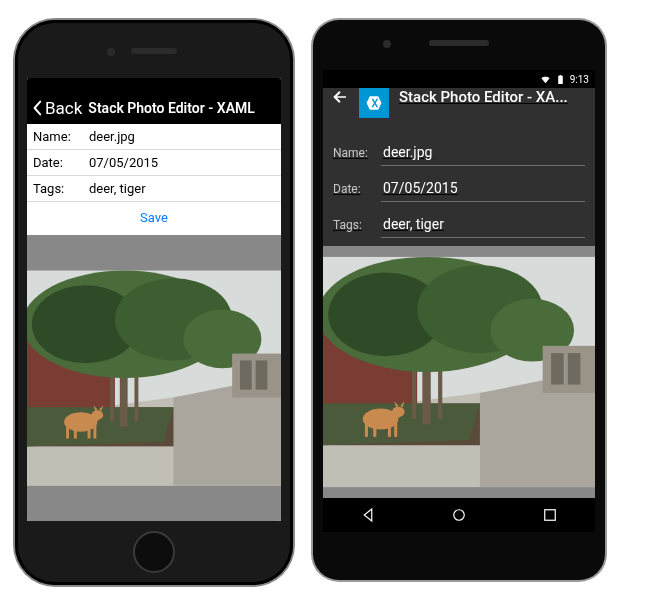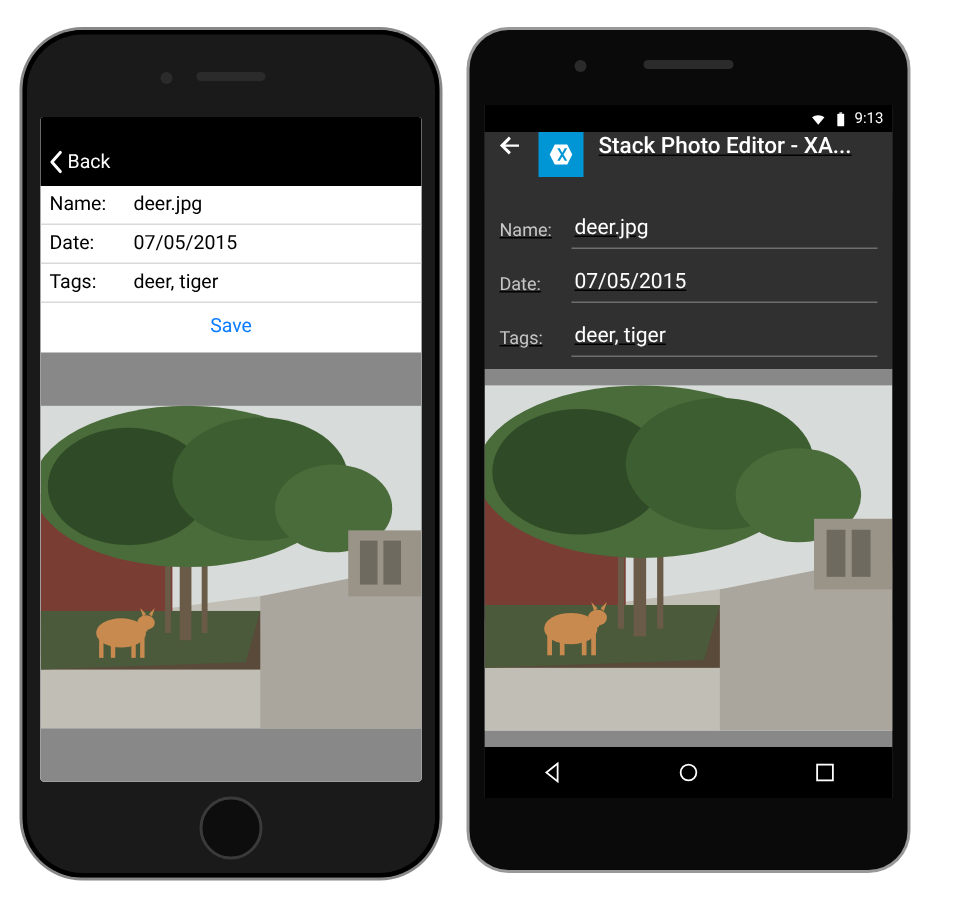--- a/index.html
+++ b/index.html
@@ -63,21 +63,21 @@
     height: 32px;
     background: #000;
     color: #fff;
     display: flex; align-items: center;
     padding: 0 4px;
     font-size: 14px;
   }
   .ios-nav .back {
     display: flex; align-items: center;
     gap: 2px;
-    font-size: 13px;
+    font-size: 17px;
   }
   .ios-nav .back svg { width: 12px; height: 16px; }
   .ios-nav .title {
     margin-left: 6px;
     font-weight: 600;
     white-space: nowrap; overflow: hidden; text-overflow: ellipsis;
     flex: 1;
   }
   .ios-content {
     flex: 1; background: #fff;
@@ -254,20 +254,21 @@
     <div class="camera"></div>
     <div class="screen">
       <div class="ios-status"></div>
       <div class="ios-nav">
         <div class="back">
           <svg viewBox="0 0 12 20">
               <path d="M10 2 L3 10 L10 18" stroke="#fff" stroke-width="2.5" fill="none" stroke-linecap="round" stroke-linejoin="round"></path>
             </svg>
           <span>Back</span>
         </div>
+        <div class="title">Stack Photo Editor - XAML</div>
       </div>
       <div class="ios-content">
         <div class="ios-row">
           <div class="lbl">Name:</div>
           <div class="val">deer.jpg</div>
         </div>
         <div class="ios-row">
           <div class="lbl">Date:</div>
           <div class="val">07/05/2015</div>
         </div>

